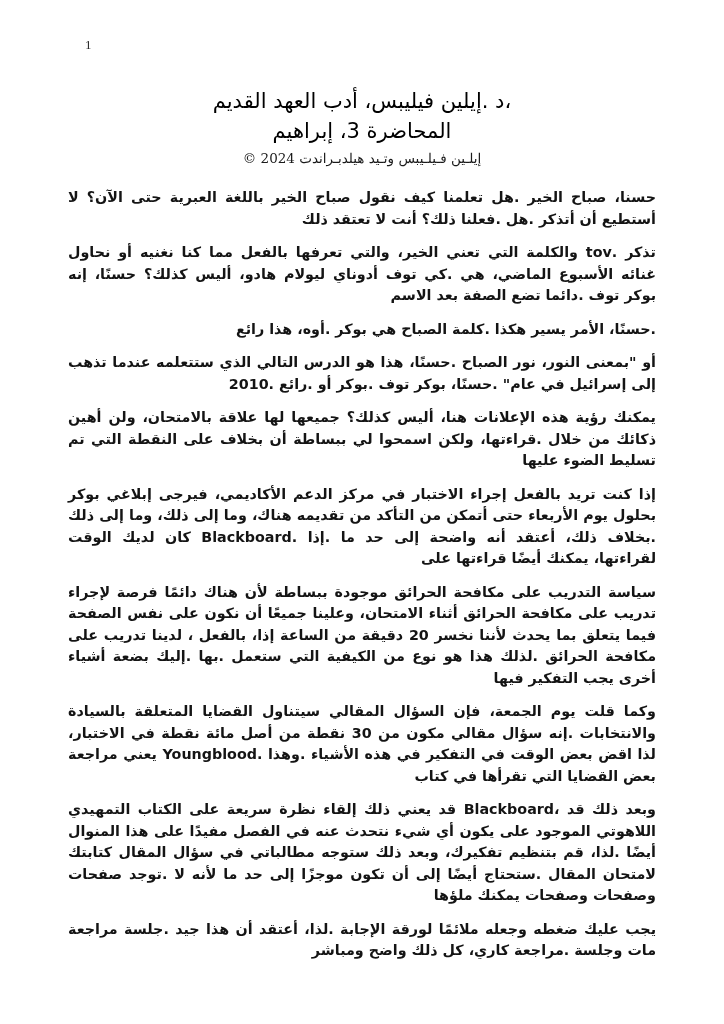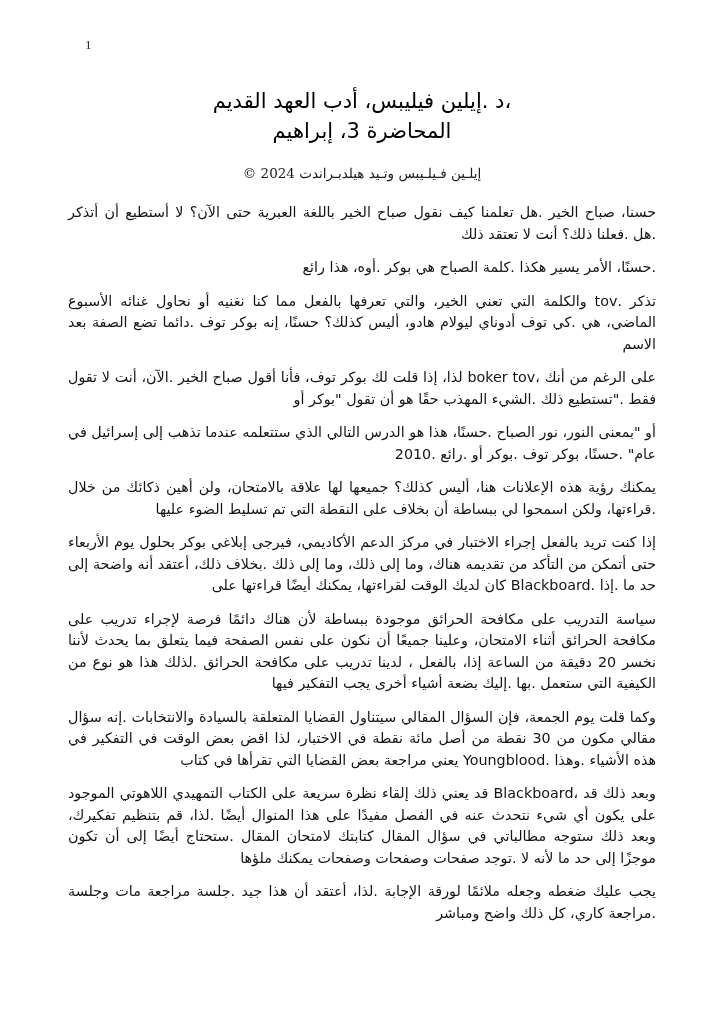--- a/index.html
+++ b/index.html
@@ -32,55 +32,55 @@
     font-family: "DejaVu Sans", "Liberation Sans", sans-serif;
     font-weight: normal;
     font-size: 21px;
     line-height: 30px;
     color: #000000;
   }
   .copyright {
     font-family: "DejaVu Serif", "Liberation Serif", serif;
     font-size: 13.5px;
     line-height: 19px;
-    margin-top: 18px;
+    margin-top: 3px;
     color: #1a1a1a;
     letter-spacing: 0.5px;
   }
   .content {
     direction: rtl;
     margin: 19px 68px 0 68px;
   }
   .content p {
     font-family: "DejaVu Sans", "Liberation Sans", sans-serif;
     font-size: 14.3px;
     line-height: 21.5px;
     color: #141414;
     text-align: justify;
     margin: 0 0 12px 0;
+    font-weight: bold;
   }
 </style>
 </head>
 <body>
 
 <div class="page">
 
   <div class="page-number">1</div>
 
   <div class="header">
     <div class="title-line">،د .إيلين فيليبس، أدب العهد القديم</div>
     <div class="title-line">المحاضرة 3، إبراهيم</div>
     <div class="copyright">إيلـين فـيلـيبس وتـيد هيلدبـراندت 2024 ©</div>
   </div>
 
   <div class="content">
     <p>حسنا، صباح الخير .هل تعلمنا كيف نقول صباح الخير باللغة العبرية حتى الآن؟ لا أستطيع أن أتذكر .هل .فعلنا ذلك؟ أنت لا تعتقد ذلك</p>
+    <p>تذكر .tov والكلمة التي تعني الخير، والتي تعرفها بالفعل مما كنا نغنيه أو نحاول غنائه الأسبوع الماضي، هي .كي توف أدوناي ليولام هادو، أليس كذلك؟ حسنًا، إنه بوكر توف .دائما تضع الصفة بعد الاسم</p>
     <p>.حسنًا، الأمر يسير هكذا .كلمة الصباح هي بوكر .أوه، هذا رائع</p>
-    <p>تذكر .tov والكلمة التي تعني الخير، والتي تعرفها بالفعل مما كنا نغنيه أو نحاول غنائه الأسبوع الماضي، هي .كي توف أدوناي ليولام هادو، أليس كذلك؟ حسنًا، إنه بوكر توف .دائما تضع الصفة بعد الاسم</p>
-    <p>على الرغم من أنك ،boker tov لذا، إذا قلت لك بوكر توف، فأنا أقول صباح الخير .الآن، أنت لا تقول فقط ."تستطيع ذلك .الشيء المهذب حقًا هو أن تقول "بوكر أو</p>
     <p>أو "بمعنى النور، نور الصباح .حسنًا، هذا هو الدرس التالي الذي ستتعلمه عندما تذهب إلى إسرائيل في عام" .حسنًا، بوكر توف .بوكر أو .رائع .2010</p>
     <p>يمكنك رؤية هذه الإعلانات هنا، أليس كذلك؟ جميعها لها علاقة بالامتحان، ولن أهين ذكائك من خلال .قراءتها، ولكن اسمحوا لي ببساطة أن بخلاف على النقطة التي تم تسليط الضوء عليها</p>
     <p>إذا كنت تريد بالفعل إجراء الاختبار في مركز الدعم الأكاديمي، فيرجى إبلاغي بوكر بحلول يوم الأربعاء حتى أتمكن من التأكد من تقديمه هناك، وما إلى ذلك، وما إلى ذلك .بخلاف ذلك، أعتقد أنه واضحة إلى حد ما .إذا .Blackboard كان لديك الوقت لقراءتها، يمكنك أيضًا قراءتها على</p>
     <p>سياسة التدريب على مكافحة الحرائق موجودة ببساطة لأن هناك دائمًا فرصة لإجراء تدريب على مكافحة الحرائق أثناء الامتحان، وعلينا جميعًا أن نكون على نفس الصفحة فيما يتعلق بما يحدث لأننا نخسر 20 دقيقة من الساعة إذا، بالفعل ، لدينا تدريب على مكافحة الحرائق .لذلك هذا هو نوع من الكيفية التي ستعمل .بها .إليك بضعة أشياء أخرى يجب التفكير فيها</p>
     <p>وكما قلت يوم الجمعة، فإن السؤال المقالي سيتناول القضايا المتعلقة بالسيادة والانتخابات .إنه سؤال مقالي مكون من 30 نقطة من أصل مائة نقطة في الاختبار، لذا اقض بعض الوقت في التفكير في هذه الأشياء .وهذا .Youngblood يعني مراجعة بعض القضايا التي تقرأها في كتاب</p>
     <p>وبعد ذلك قد ،Blackboard قد يعني ذلك إلقاء نظرة سريعة على الكتاب التمهيدي اللاهوتي الموجود على يكون أي شيء نتحدث عنه في الفصل مفيدًا على هذا المنوال أيضًا .لذا، قم بتنظيم تفكيرك، وبعد ذلك ستوجه مطالباتي في سؤال المقال كتابتك لامتحان المقال .ستحتاج أيضًا إلى أن تكون موجزًا إلى حد ما لأنه لا .توجد صفحات وصفحات وصفحات يمكنك ملؤها</p>
     <p>يجب عليك ضغطه وجعله ملائمًا لورقة الإجابة .لذا، أعتقد أن هذا جيد .جلسة مراجعة مات وجلسة .مراجعة كاري، كل ذلك واضح ومباشر</p>
   </div>
 
 </div>

